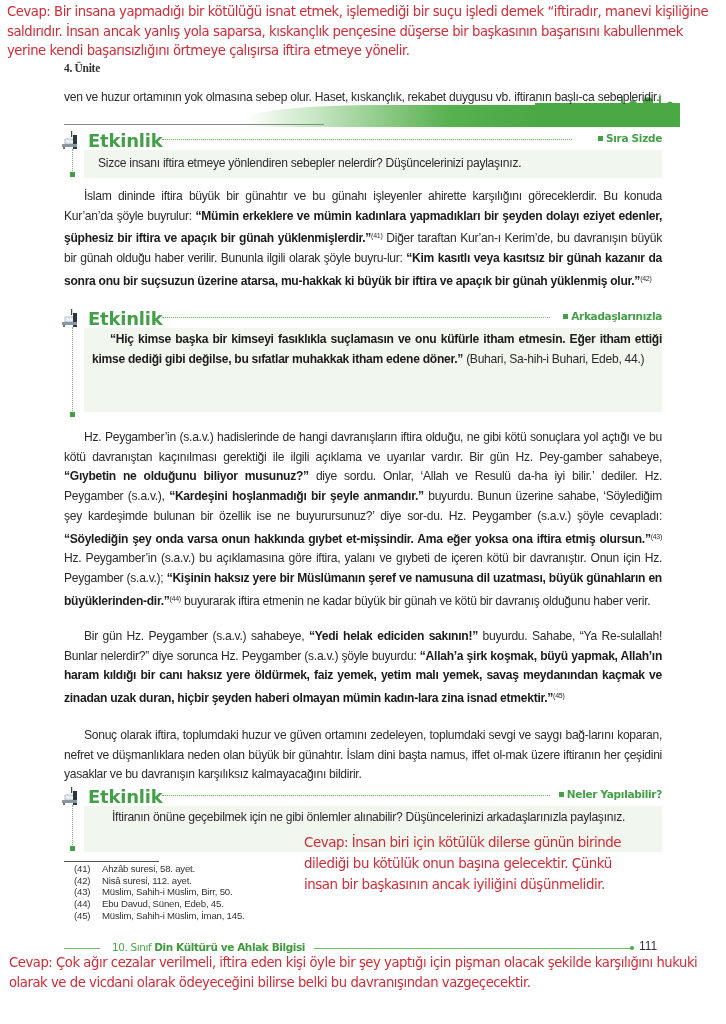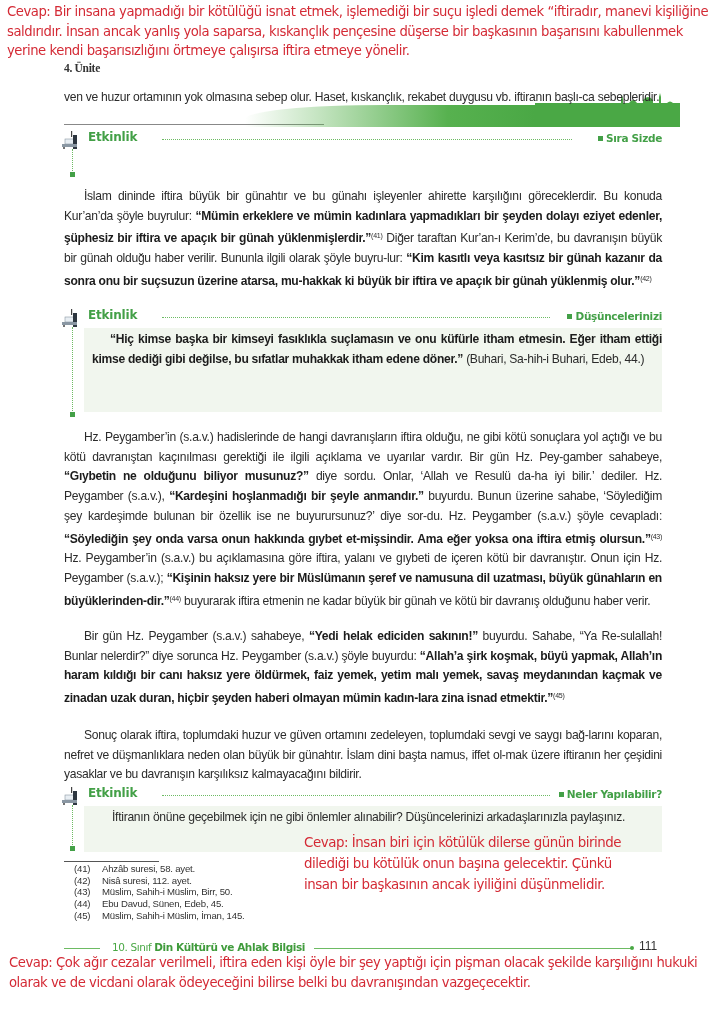--- a/index.html
+++ b/index.html
@@ -22,21 +22,21 @@
   .unit-title { position: absolute; left: 470px; top: 61px; font-size: 11.5px; color: #fff; letter-spacing: -0.2px; font-weight: bold; }
 
   .para { position: absolute; left: 64px; width: 598px; font-size: 12.1px; line-height: 19.7px; letter-spacing: -0.28px; text-align: justify; color: #2b2b2b; }
   .para b { color: #1c1c1c; }
   .para sup { font-size: 7px; vertical-align: 4px; }
   .indent { text-indent: 20px; }
 
   .activity { position: absolute; left: 62px; width: 600px; }
   .act-head { position: relative; height: 20px; }
   .act-icon { position: absolute; left: 0; top: 0; width: 24px; height: 24px; }
-  .act-title { position: absolute; left: 26px; top: 1px; font-size: 12px; font-weight: bold; color: #43a047; letter-spacing: -0.2px; font-family: "DejaVu Sans", sans-serif; }
+  .act-title { position: absolute; left: 26px; top: 1px; font-size: 18px; font-weight: bold; color: #43a047; letter-spacing: -0.2px; font-family: "DejaVu Sans", sans-serif; }
   .act-dots { position: absolute; top: 10px; height: 1px; border-top: 1px dotted #6dbb63; }
   .act-tag { position: absolute; right: 0; top: 3px; font-size: 10.5px; font-weight: bold; color: #43a047; font-family: "DejaVu Sans", sans-serif; letter-spacing: -0.3px; margin-left: 28px; }
   .act-tag::before { content: ""; display: inline-block; width: 5px; height: 5px; background: #43a047; margin-right: 3px; vertical-align: 1px; }
   .act-vline { position: absolute; left: 10px; border-left: 1px dotted #6dbb63; }
   .act-end { position: absolute; left: 8px; width: 5px; height: 5px; background: #43a047; }
   .act-body { position: absolute; left: 22px; right: 0; background: #f1f6ee; font-size: 12.1px; line-height: 19.7px; letter-spacing: -0.28px; color: #2b2b2b; text-align: justify; }
   .act-body b { color: #1c1c1c; }
   .act-body i { font-style: italic; }
 
   .footnote-rule { position: absolute; left: 64px; top: 861px; width: 95px; height: 1px; background: #555; }
@@ -77,38 +77,39 @@
       <rect x="11" y="6" width="4" height="14" fill="#2d3640"></rect>
       <rect x="0" y="15" width="15" height="3" fill="#8a97a3"></rect>
       <circle cx="2" cy="19" r="1" fill="#444"></circle>
     </svg>
     <span class="act-title">Etkinlik</span>
     <span class="act-dots" style="left:100px; right:90px;"></span>
     <span class="act-tag">Sıra Sizde</span>
   </div>
   <div class="act-vline" style="top:20px; height:22px;"></div>
   <div class="act-end" style="top:43px;"></div>
+  <div class="act-body" style="top:21px; height:28px; padding:4px 0 0 14px;">Sizce insanı iftira etmeye yönlendiren sebepler nelerdir? Düşüncelerinizi paylaşınız.</div>
 </div>
 
 <div class="para indent" style="top:187px;">
   <span>İslam dininde iftira büyük bir günahtır ve bu günahı işleyenler ahirette karşılığını göreceklerdir. Bu konuda Kur’an’da şöyle buyrulur: </span><b>“Mümin erkeklere ve mümin kadınlara yapmadıkları bir şeyden dolayı eziyet edenler, şüphesiz bir iftira ve apaçık bir günah yüklenmişlerdir.”</b><sup>(41)</sup><span> Diğer taraftan Kur’an-ı Kerim’de, bu davranışın büyük bir günah olduğu haber verilir. Bununla ilgili olarak şöyle buyru-lur: </span><b>“Kim kasıtlı veya kasıtsız bir günah kazanır da sonra onu bir suçsuzun üzerine atarsa, mu-hakkak ki büyük bir iftira ve apaçık bir günah yüklenmiş olur.”</b><sup>(42)</sup>
 </div>
 
 <div class="activity" style="top:307px; height:112px;">
   <div class="act-head">
     <svg class="act-icon" viewBox="0 0 24 24">
       <rect x="9" y="2" width="1.2" height="6" fill="#444"></rect>
       <rect x="3" y="10" width="10" height="5" fill="#e8eef3" stroke="#8a97a3" stroke-width="0.6"></rect>
       <rect x="11" y="6" width="4" height="14" fill="#2d3640"></rect>
       <rect x="0" y="15" width="15" height="3" fill="#8a97a3"></rect>
       <circle cx="2" cy="19" r="1" fill="#444"></circle>
     </svg>
     <span class="act-title">Etkinlik</span>
     <span class="act-dots" style="left:100px; right:112px;"></span>
-    <span class="act-tag">Düşüncelerinizi</span>
+    <span class="act-tag">Arkadaşlarınızla</span>
   </div>
   <div class="act-vline" style="top:20px; height:84px;"></div>
   <div class="act-end" style="top:105px;"></div>
   <div class="act-body" style="top:21px; height:84px; padding:2px 0 0 8px;">
     <div style="text-indent:18px;"><b>“Hiç kimse başka bir kimseyi fasıklıkla suçlamasın ve onu küfürle itham etmesin. Eğer itham ettiği kimse dediği gibi değilse, bu sıfatlar muhakkak itham edene döner.”</b><span> (Buhari, Sa-hih-i Buhari, Edeb, 44.)</span></div>
   </div>
 </div>
 
 <div class="para indent" style="top:428px;">
   <span>Hz. Peygamber’in (s.a.v.) hadislerinde de hangi davranışların iftira olduğu, ne gibi kötü sonuçlara yol açtığı ve bu kötü davranıştan kaçınılması gerektiği ile ilgili açıklama ve uyarılar vardır. Bir gün Hz. Pey-gamber sahabeye, </span><b>“Gıybetin ne olduğunu biliyor musunuz?”</b><span> diye sordu. Onlar, ‘Allah ve Resulü da-ha iyi bilir.’ dediler. Hz. Peygamber (s.a.v.), </span><b>“Kardeşini hoşlanmadığı bir şeyle anmandır.”</b><span> buyurdu. Bunun üzerine sahabe, ‘Söylediğim şey kardeşimde bulunan bir özellik ise ne buyurursunuz?’ diye sor-du. Hz. Peygamber (s.a.v.) şöyle cevapladı: </span><b>“Söylediğin şey onda varsa onun hakkında gıybet et-mişsindir. Ama eğer yoksa ona iftira etmiş olursun.”</b><sup>(43)</sup><span> Hz. Peygamber’in (s.a.v.) bu açıklamasına göre iftira, yalanı ve gıybeti de içeren kötü bir davranıştır. Onun için Hz. Peygamber (s.a.v.); </span><b>“Kişinin haksız yere bir Müslümanın şeref ve namusuna dil uzatması, büyük günahların en büyüklerinden-dir.”</b><sup>(44)</sup><span> buyurarak iftira etmenin ne kadar büyük bir günah ve kötü bir davranış olduğunu haber verir.</span>

